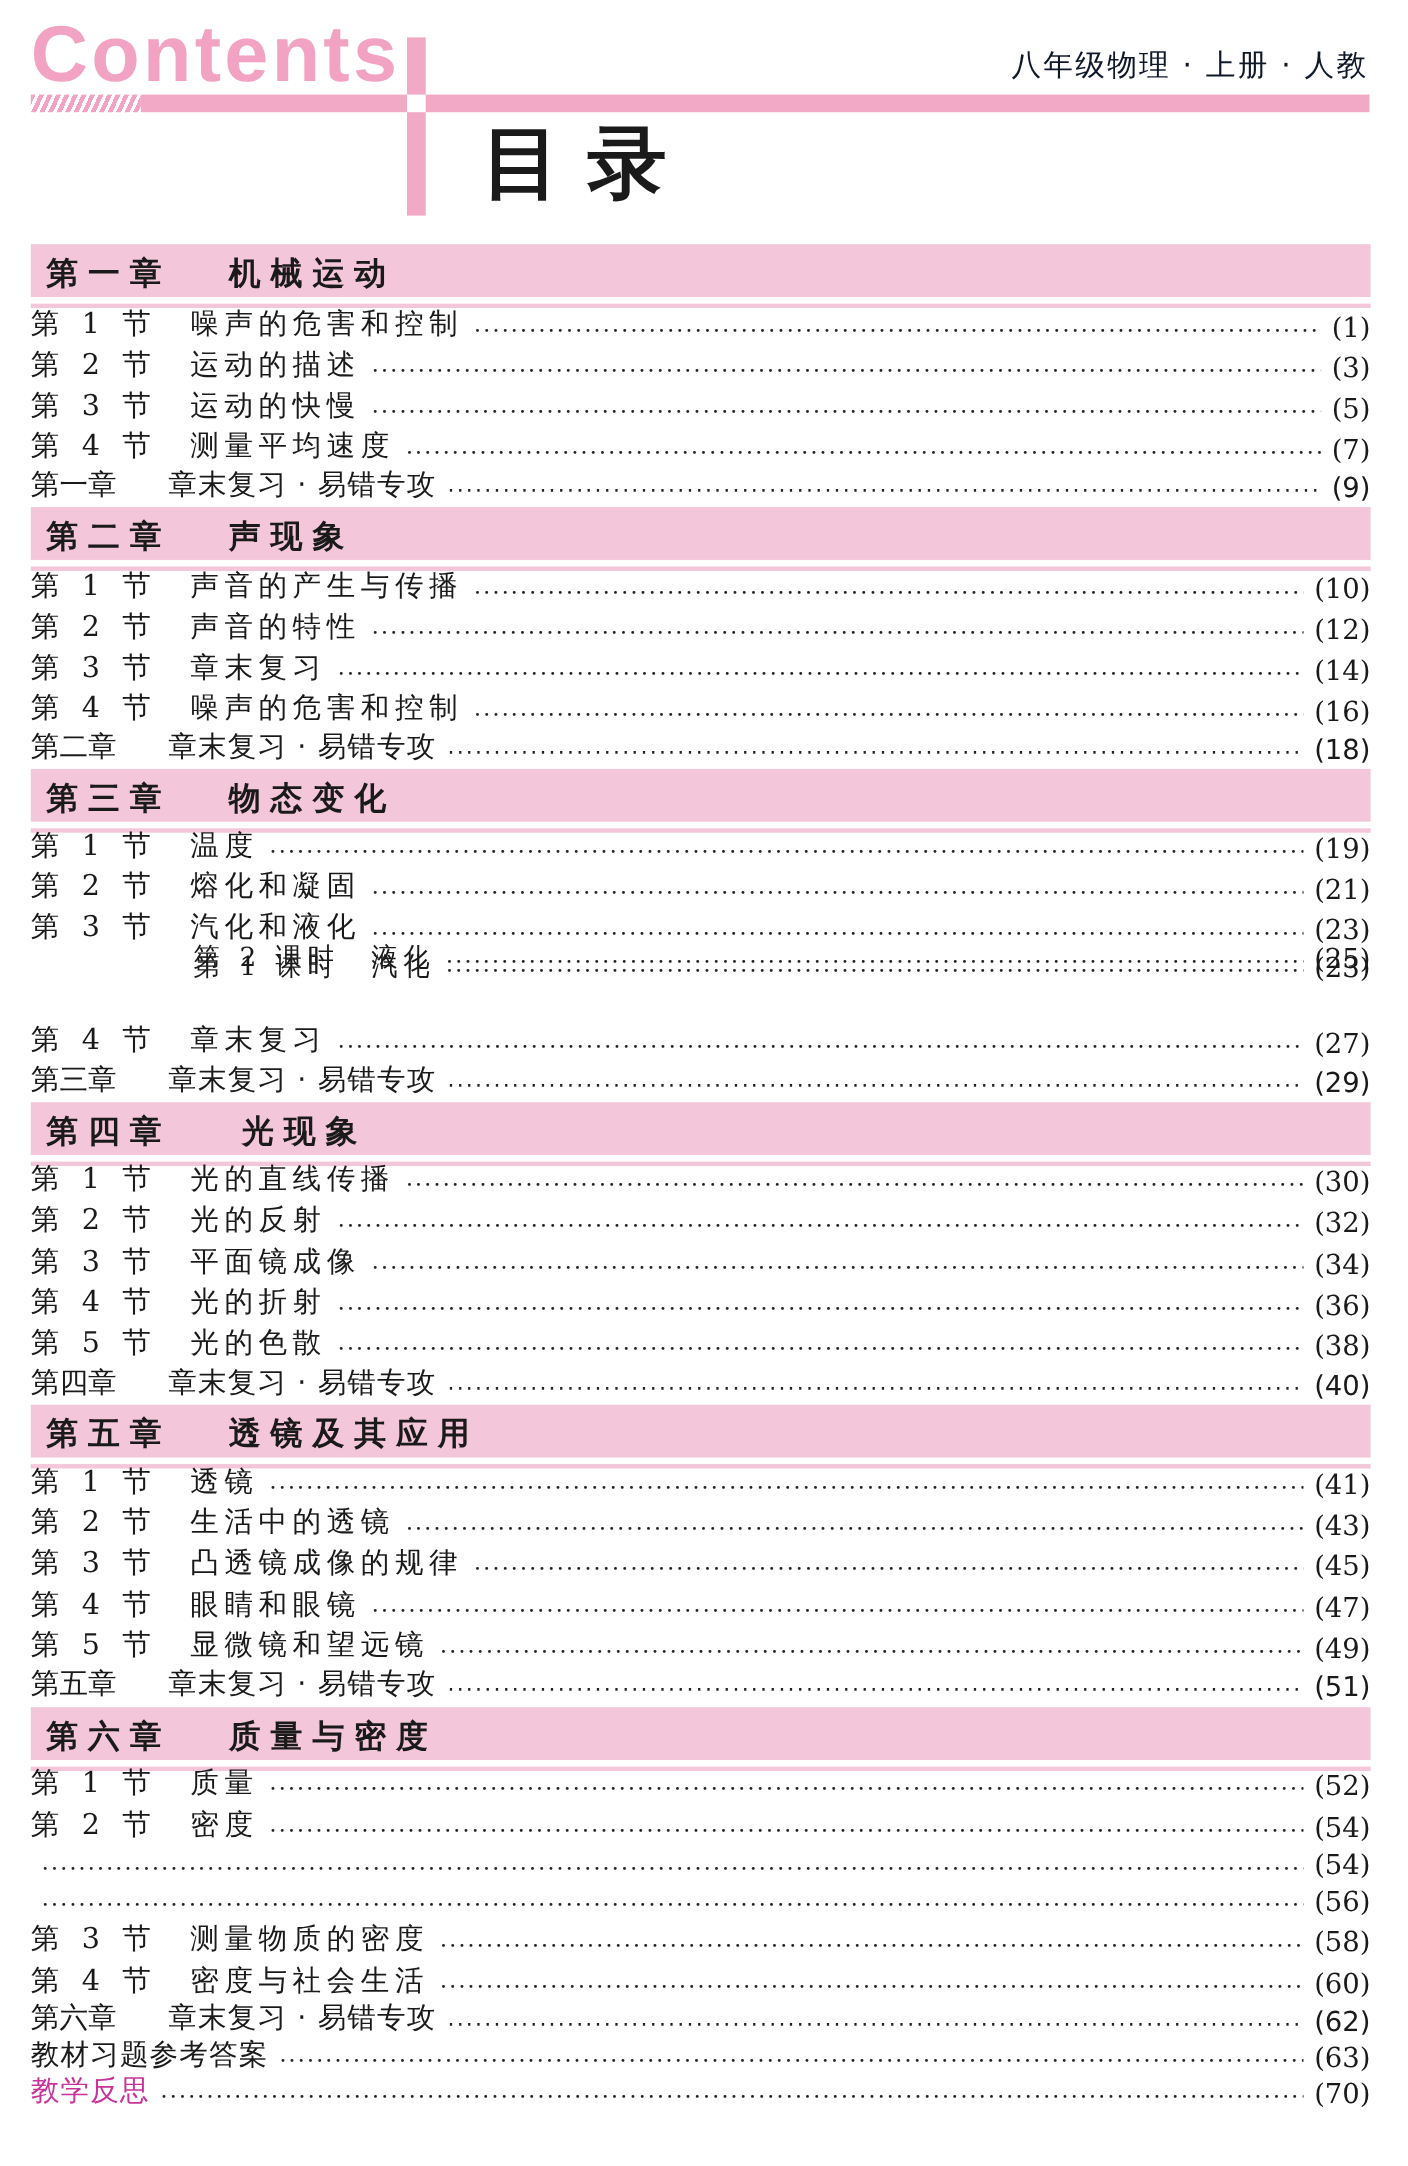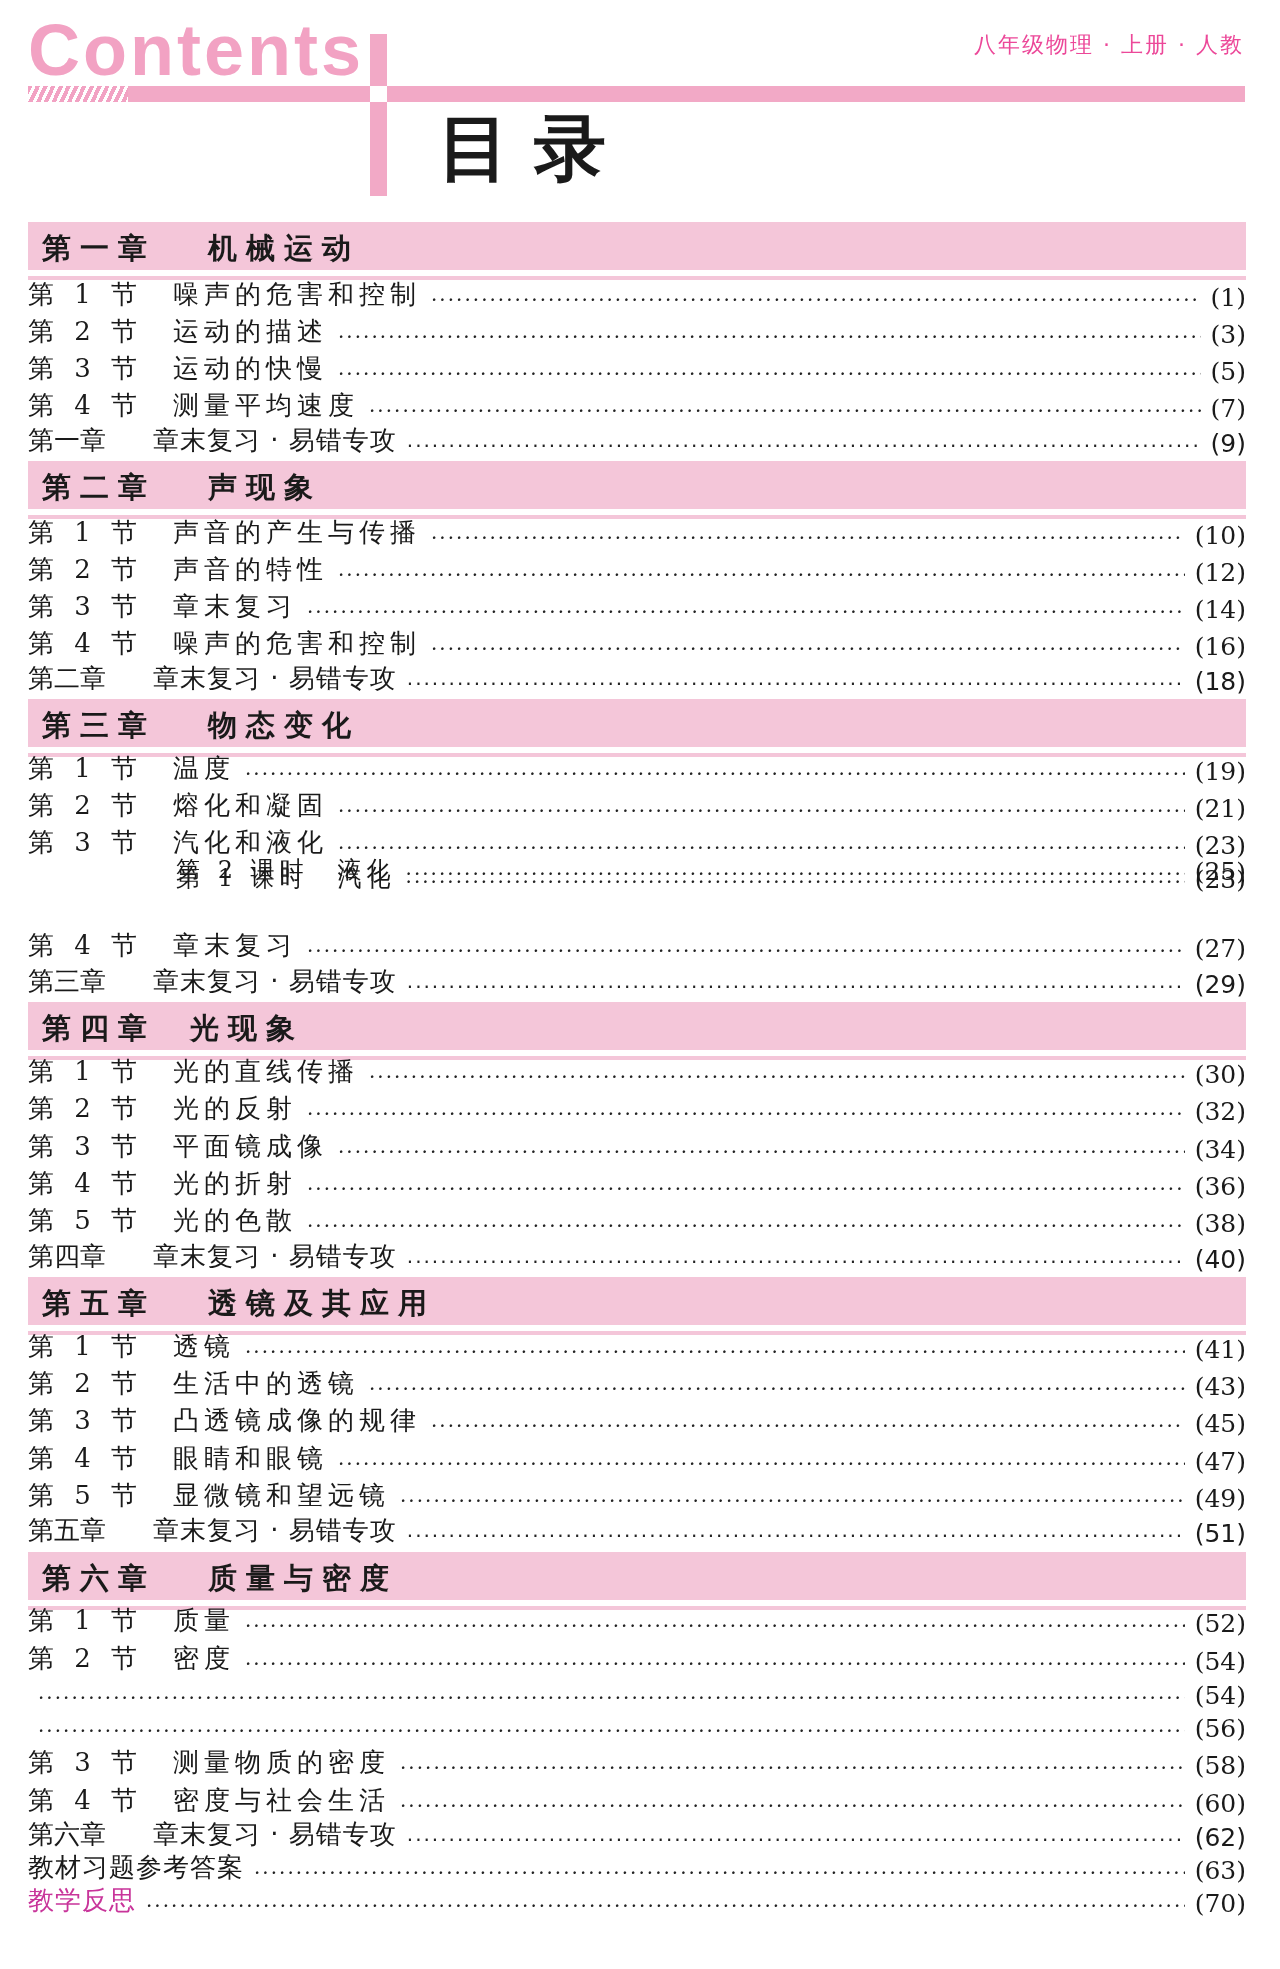--- a/index.html
+++ b/index.html
@@ -3,21 +3,21 @@
 <meta charset="utf-8">
 <style>
   html,body{margin:0;padding:0;background:#fff;}
   body{width:1280px;height:1969px;position:relative;overflow:hidden;font-family:"DejaVu Serif","Liberation Serif",serif;color:#1a1a1a;}
   .contents-word{position:absolute;left:28px;top:14px;font-family:"Liberation Sans","DejaVu Sans",sans-serif;font-weight:bold;font-size:72px;letter-spacing:3px;color:#f2a2c3;line-height:1;}
   .stripes{position:absolute;left:28px;top:86px;width:100px;height:16px;background:repeating-linear-gradient(115deg,#f2a2c3 0 4px,#fff 4px 7px);}
   .hbar{position:absolute;left:128px;top:86px;width:1117px;height:16px;background:#f2a9c6;}
   .vbar{position:absolute;left:370px;top:34px;width:17px;height:162px;background:#f2a9c6;}
   .vgap{position:absolute;left:370px;top:86px;width:17px;height:16px;background:#fff;}
   .title-cn{position:absolute;left:438px;top:112px;font-family:"DejaVu Sans",sans-serif;font-weight:bold;font-size:72px;letter-spacing:24px;color:#1a1a1a;line-height:1;}
-  .book-label{position:absolute;right:36px;top:30px;font-family:"DejaVu Sans",sans-serif;font-size:22px;color:#ec4899;letter-spacing:2px;}
+  .book-label{position:absolute;right:36px;top:41px;font-family:"DejaVu Sans",sans-serif;font-size:27px;color:#0f172a;letter-spacing:2px;}
   .ch-header{position:absolute;left:28px;width:1218px;height:48px;background:#f4c6d9;}
   .ch-header::after{content:"";position:absolute;left:0;right:0;bottom:-10px;height:4px;background:#f4c6d9;}
   .ch-header span{position:absolute;top:7px;font-family:"DejaVu Serif",serif;font-weight:bold;font-size:29px;letter-spacing:9px;color:#1a1a1a;}
   .row{position:absolute;left:28px;width:1218px;height:34px;display:flex;align-items:flex-end;font-size:26px;white-space:nowrap;}
   .row .num{width:145px;letter-spacing:6px;flex:none;}
   .row .title{flex:none;letter-spacing:5px;}
   .row .dots{flex:1;overflow:hidden;margin:0 10px;color:#222;letter-spacing:2px;font-size:20px;}
   .row .dots::before{content:"································································································································································";}
   .row .page{flex:none;font-size:25px;text-align:right;}
   .row.sub .num{width:0;}
@@ -151,21 +151,21 @@
   </div>
 <div class="row review" style="top:965px">
     <span class="num">第三章</span>
     <span class="title">章末复习 · 易错专攻</span>
     <span class="dots"></span>
     <span class="page">(29)</span>
   </div>
 
 <div class="ch-header" style="top:1002px">
   <span style="left:14px">第四章</span>
-  <span style="left:162px">光现象</span>
+  <span style="left:192px">光现象</span>
 </div>
 <div class="row" style="top:1055px">
     <span class="num">第 1 节</span>
     <span class="title">光的直线传播</span>
     <span class="dots"></span>
     <span class="page">(30)</span>
   </div>
 <div class="row" style="top:1092px">
     <span class="num">第 2 节</span>
     <span class="title">光的反射</span>

